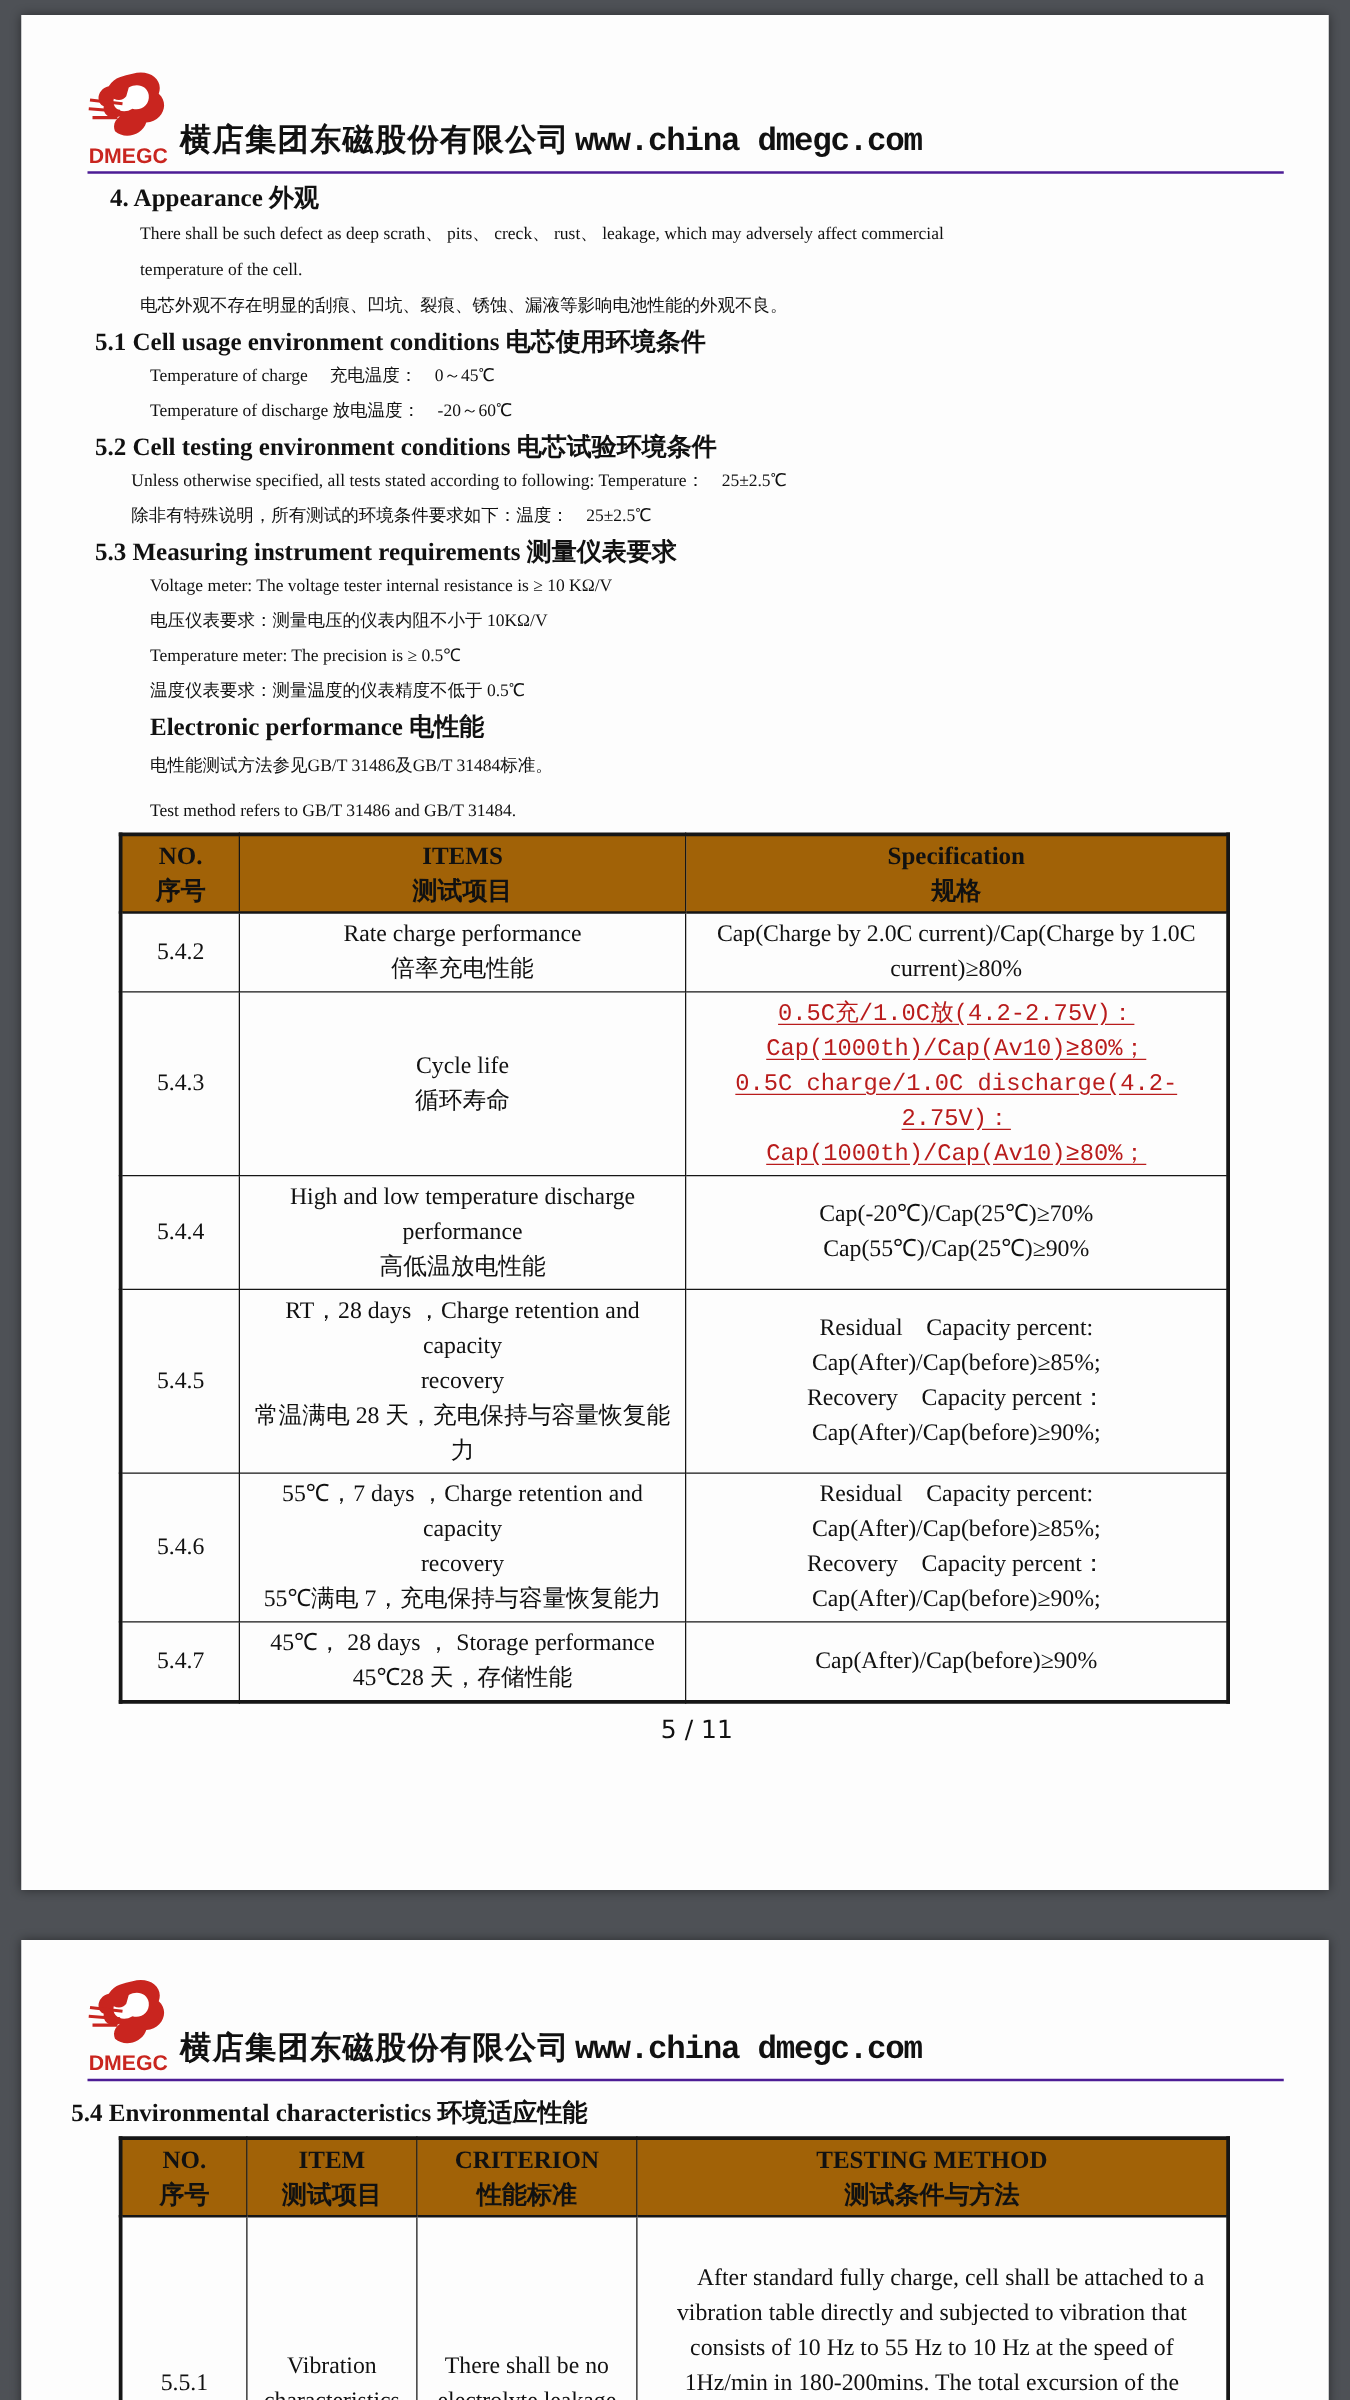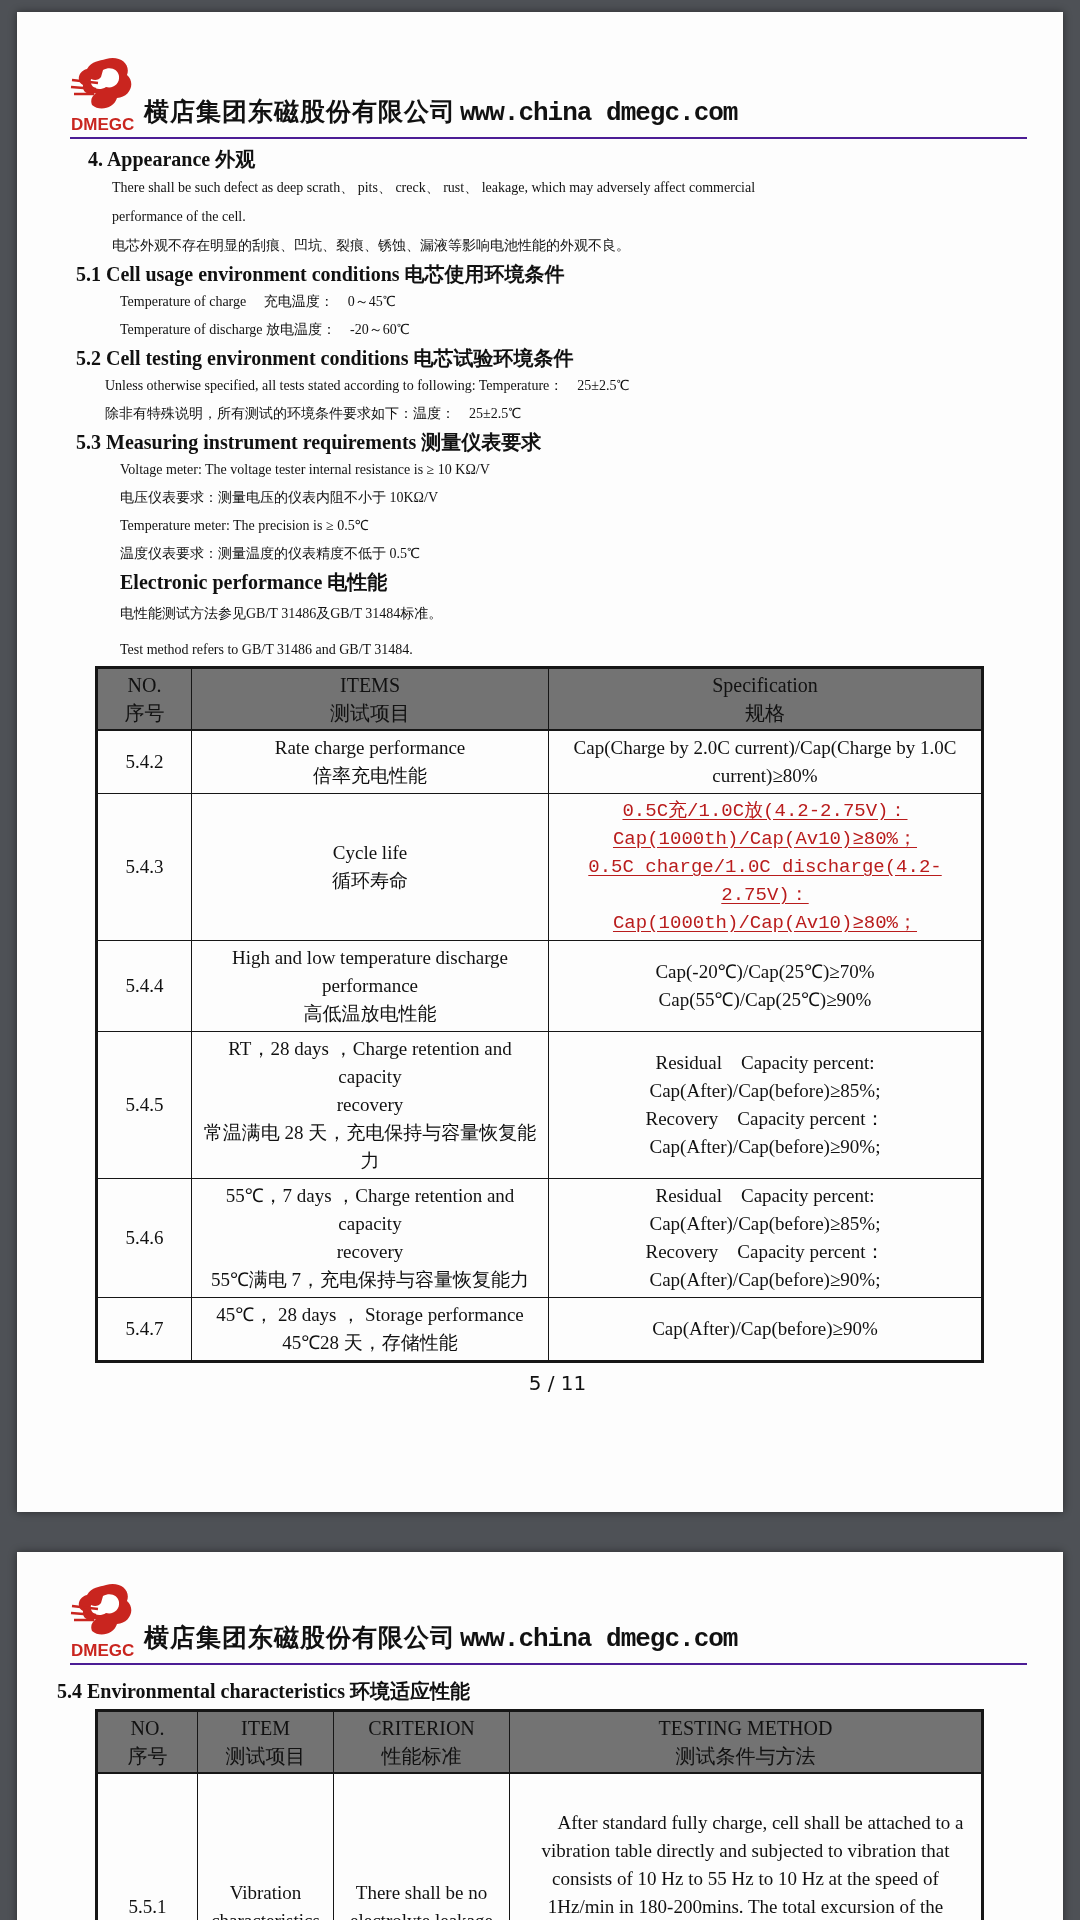--- a/index.html
+++ b/index.html
@@ -67,22 +67,22 @@
     line-height:28px;
   }
   table.spec th, table.spec td{
     border:1.6px solid #161616;
     padding:3px 8px;
     text-align:center;
     vertical-align:middle;
   }
   table.spec{border:3px solid #161616;}
   table.spec th{
-    background:#737373;
-    font-weight:normal;
+    background:#a16207;
+    font-weight:bold;
     font-size:20px;
     border-bottom:2px solid #161616;
     padding:2px 4px;
   }
   #t1 col.c-no{width:95px;}
   #t1 col.c-items{width:357px;}
   #t1 col.c-spec{width:434px;}
   #t2 col.c-no{width:101px;}
   #t2 col.c-item{width:136px;}
   #t2 col.c-crit{width:176px;}
@@ -124,21 +124,21 @@
       </svg>
     </span>
     <span class="company-line">
       <span class="company-name">横店集团东磁股份有限公司</span>
       <span class="company-site">www.china dmegc.com</span>
     </span>
   </div>
 
   <p class="h-sec h-sec4">4. Appearance  外观</p>
   <p class="doc">There shall be such defect as deep scrath、 pits、 creck、 rust、 leakage, which may adversely affect commercial</p>
-  <p class="doc">performance of the cell.</p>
+  <p class="doc">temperature of the cell.</p>
   <p class="doc">电芯外观不存在明显的刮痕、凹坑、裂痕、锈蚀、漏液等影响电池性能的外观不良。</p>
 
   <p class="h-sec">5.1  Cell usage environment conditions  电芯使用环境条件</p>
   <p class="doc ind1">Temperature of charge　 充电温度：　0～45℃</p>
   <p class="doc ind1">Temperature of discharge 放电温度：　-20～60℃</p>
   <p class="h-sec">5.2  Cell testing environment conditions  电芯试验环境条件</p>
   <p class="doc ind2">Unless otherwise specified, all tests stated according to following: Temperature：　25±2.5℃</p>
   <p class="doc ind2">除非有特殊说明，所有测试的环境条件要求如下：温度：　25±2.5℃</p>
   <p class="h-sec">5.3  Measuring instrument requirements  测量仪表要求</p>
   <p class="doc ind1">Voltage meter: The voltage tester internal resistance is ≥ 10 KΩ/V</p>

